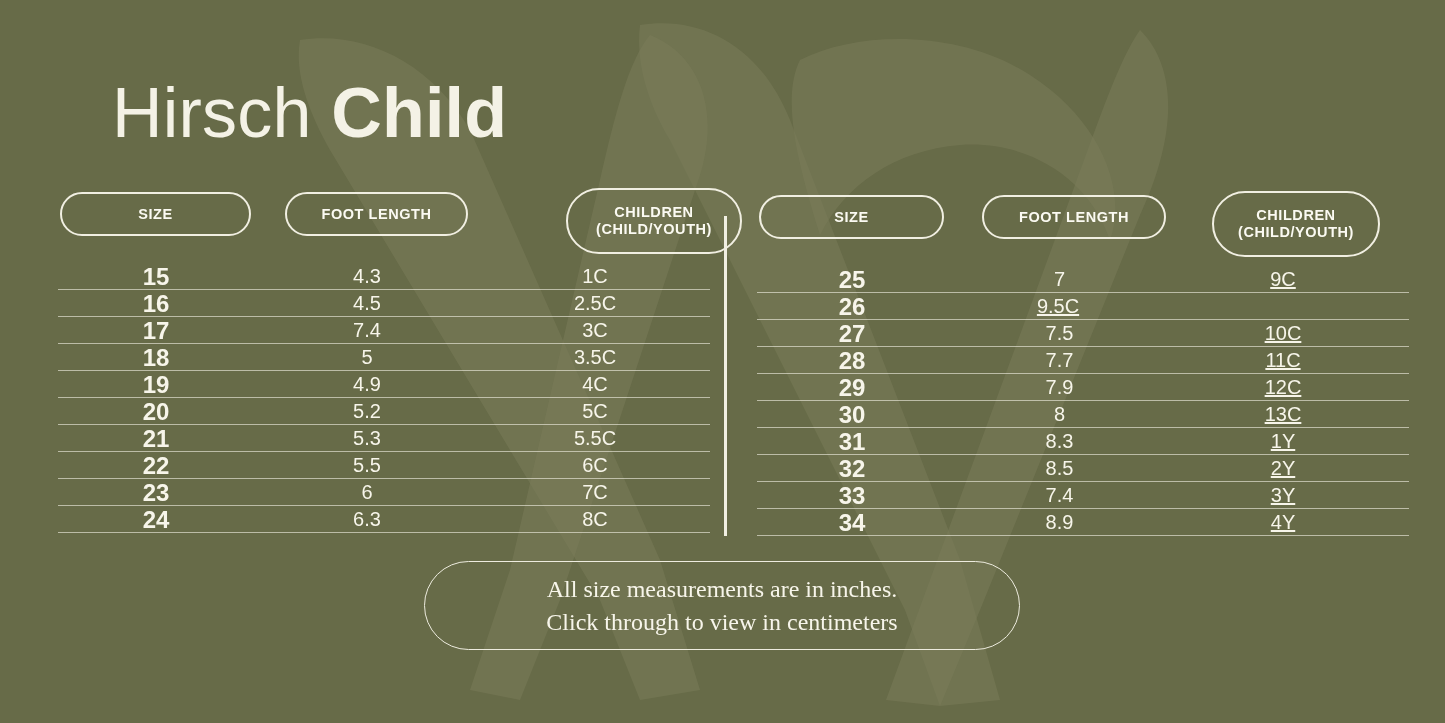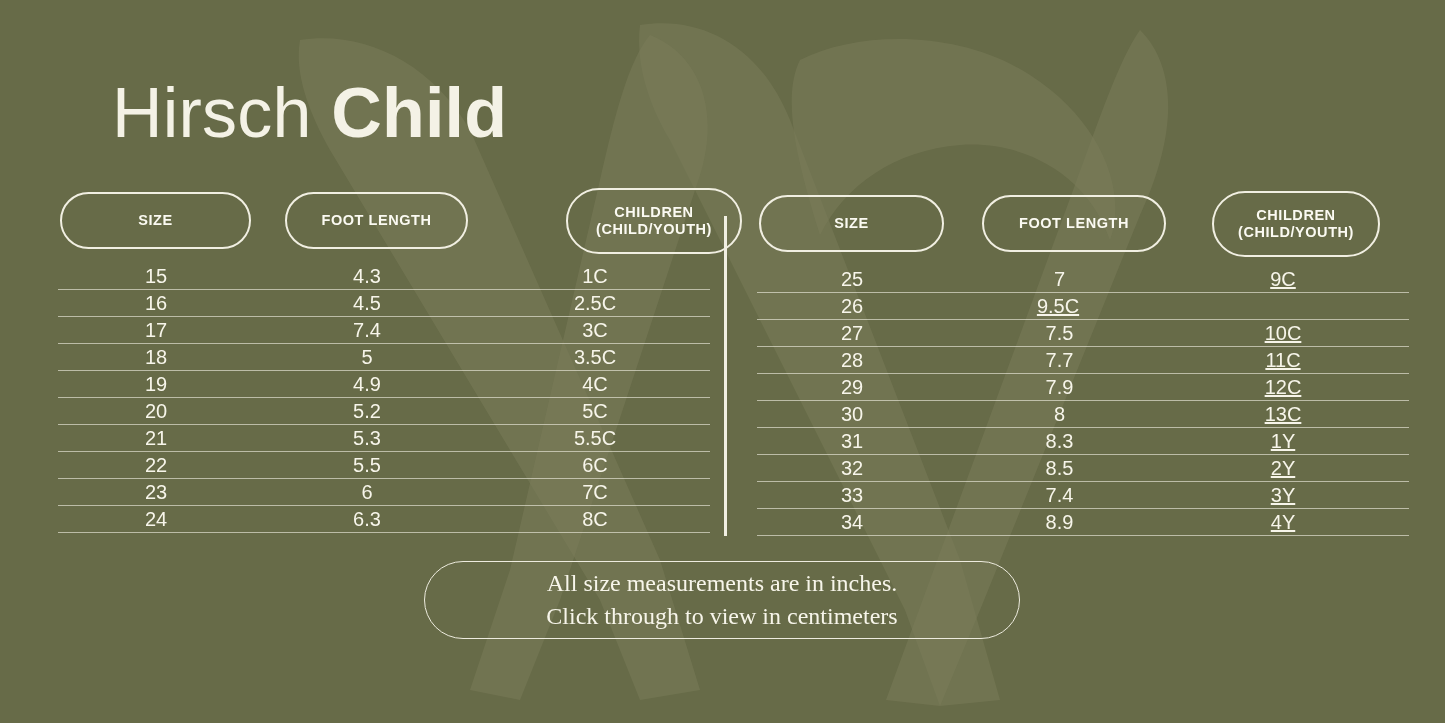--- a/index.html
+++ b/index.html
@@ -80,21 +80,21 @@
     font-size: 14.5px;
     letter-spacing: 0.55px;
     display: flex;
     align-items: center;
     justify-content: center;
     text-align: center;
     line-height: 17px;
     background: transparent;
     position: absolute;
   }
-  .pill.one-line { height: 57px; }
+  .pill.one-line { height: 44px; }
   .pill.two-line { height: 66px; }
 
   
   .table-left  .pill-size     { left: 2px;   width: 191px; top: 4px; }
   .table-left  .pill-foot     { left: 227px; width: 183px; top: 4px; }
   .table-left  .pill-children { left: 508px; width: 176px; top: 0px; }
 
   
   .table-right .pill-size     { left: 2px;   width: 185px; top: 4px; }
   .table-right .pill-foot     { left: 225px; width: 184px; top: 4px; }
@@ -112,22 +112,22 @@
   }
   .row:first-child { border-top: none; }
 
   .cell {
     font-size: 20px;
     text-align: center;
     line-height: 27px;
     white-space: nowrap;
   }
   .cell.size {
-    font-weight: 400;
-    font-size: 20px;
+    font-weight: 700;
+    font-size: 24px;
   }
 
   
   .table-left  .c1 { width: 196px; }
   .table-left  .c2 { width: 226px; }
   .table-left  .c3 { width: 230px; }
 
   
   .table-right .c1 { width: 190px; }
   .table-right .c2 { width: 225px; }
@@ -143,21 +143,21 @@
     background: #F1EFE2;
     z-index: 3;
   }
 
   
   .note {
     position: absolute;
     left: 424px;
     top: 561px;
     width: 596px;
-    height: 78px;
+    height: 89px;
     border: 1.6px solid #EDEBDE;
     border-radius: 999px;
     display: flex;
     flex-direction: column;
     align-items: center;
     justify-content: center;
     font-family: "Liberation Serif", serif;
     color: #F7F5EA;
     font-size: 24px;
     line-height: 33px;

